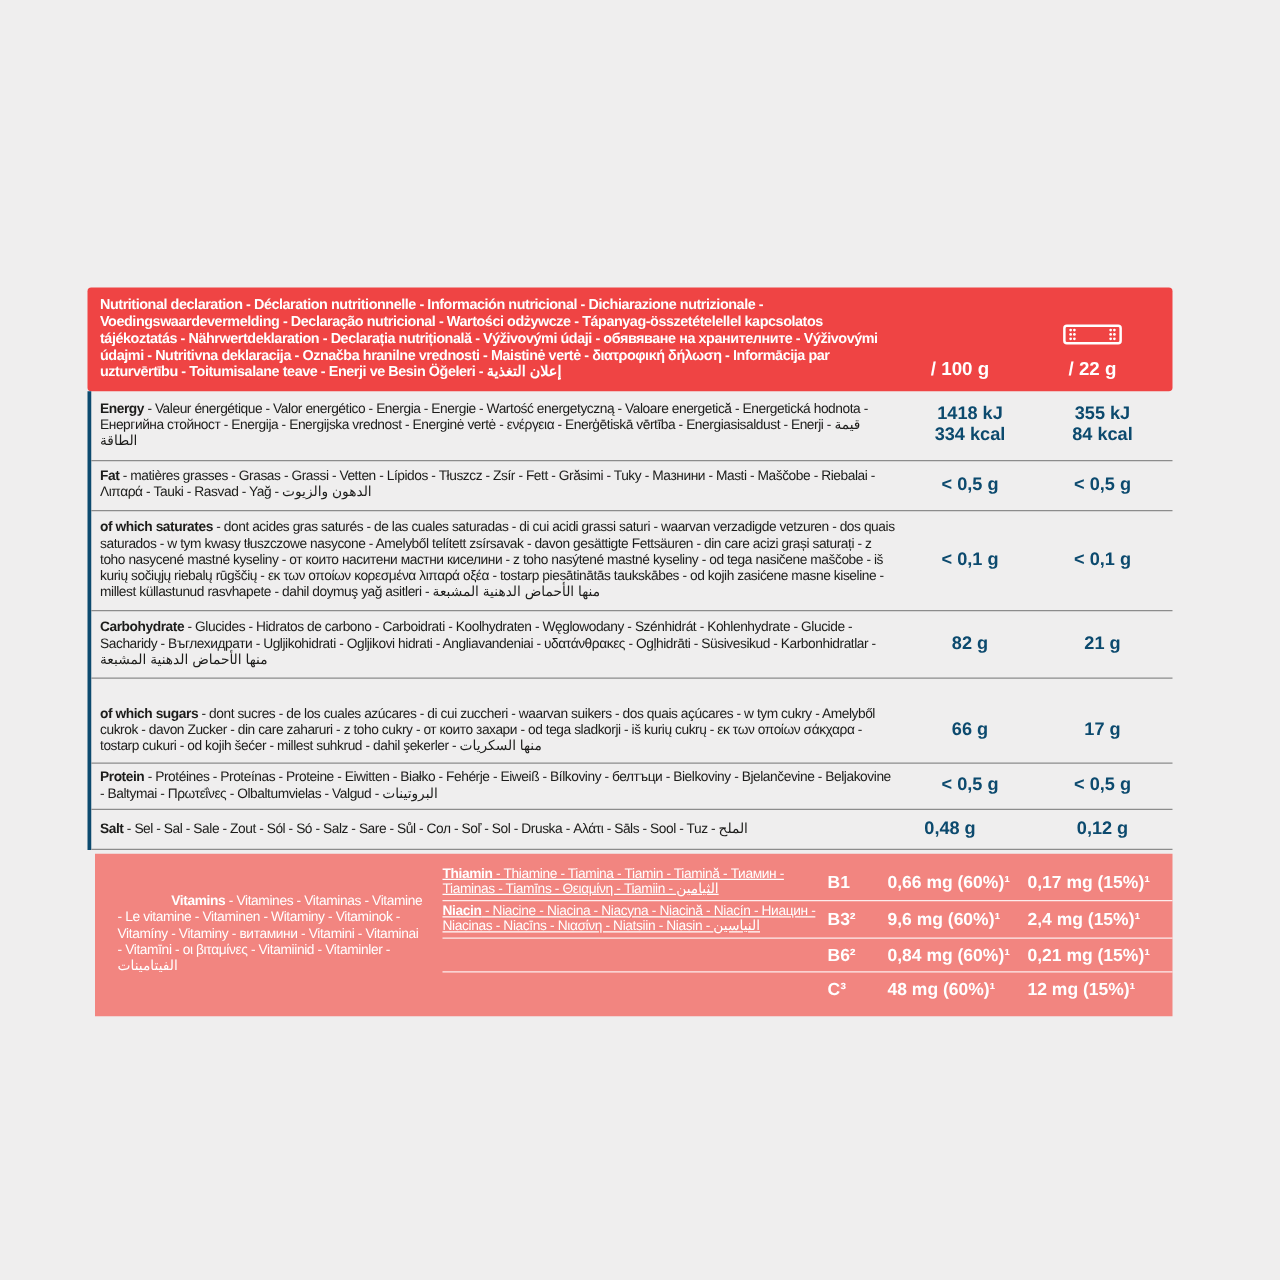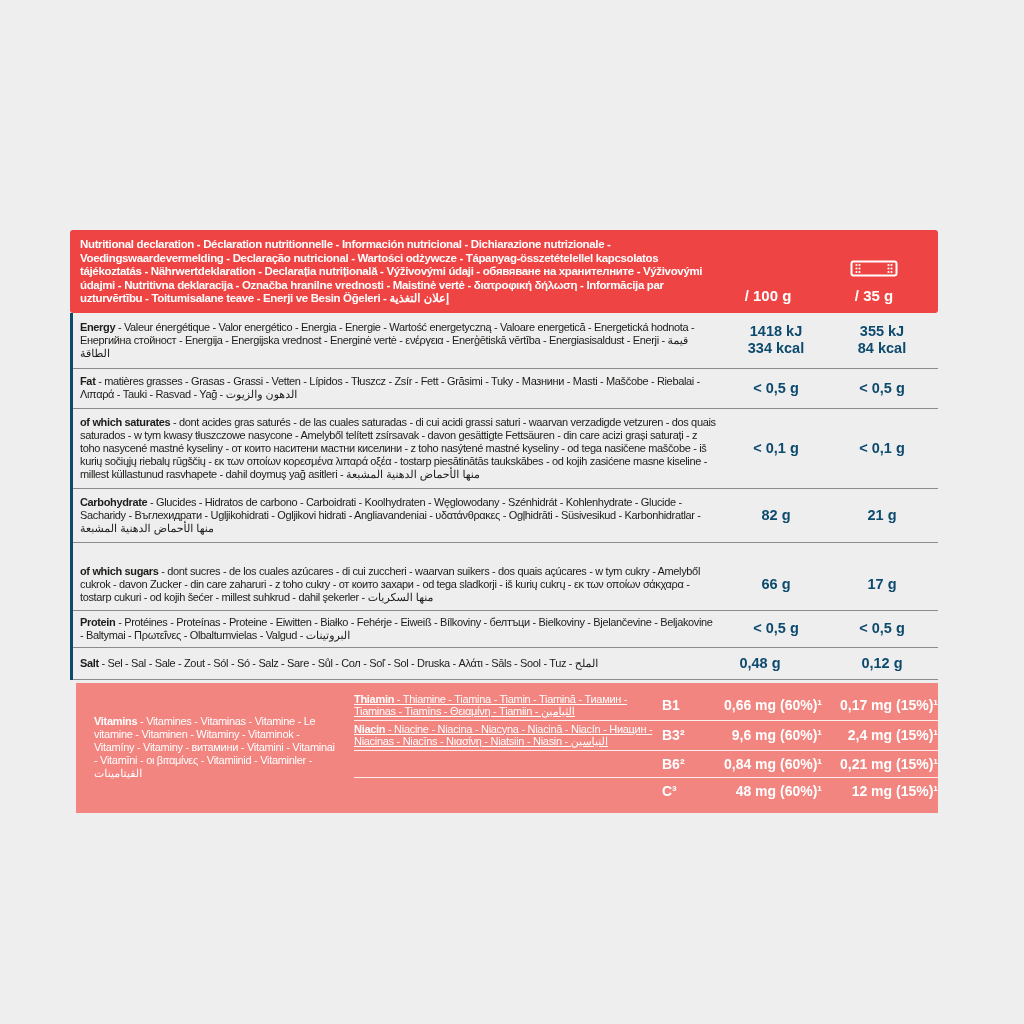--- a/index.html
+++ b/index.html
@@ -93,21 +93,21 @@
   .vit-label{
     width:278px;
     box-sizing:border-box;
     padding:0 14px 0 18px;
     display:flex;
     align-items:center;
     font-size:11px;
     line-height:13px;
     letter-spacing:-0.3px;
   }
-  .vit-label b{font-weight:bold;}
+  .vit-label b{font-weight:bold;margin-left:43px;}
   .vit-rows{
     flex:1;
     display:flex;
     flex-direction:column;
     justify-content:center;
   }
   .vrow{
     display:flex;
     align-items:center;
     border-bottom:1px solid rgba(255,255,255,0.85);
@@ -125,21 +125,21 @@
     text-decoration:underline;
   }
   .vname b{font-weight:bold;}
   .vcode{
     width:48px;
     font-weight:bold;
     font-size:14px;
   }
   .vv{
     width:112px;
-    text-align:right;
+    text-align:left;
     font-weight:bold;
     font-size:14px;
   }
   .vv.vv25{width:116px;}
 </style>
 </head>
 <body>
 
 <div class="sheet">
 
@@ -159,21 +159,21 @@
               <circle cx="9.5" cy="12" r="1.1"></circle>
             <circle cx="38.5" cy="5" r="1.1"></circle>
               <circle cx="38.5" cy="8.5" r="1.1"></circle>
               <circle cx="38.5" cy="12" r="1.1"></circle>
             <circle cx="41.5" cy="5" r="1.1"></circle>
               <circle cx="41.5" cy="8.5" r="1.1"></circle>
               <circle cx="41.5" cy="12" r="1.1"></circle>
           </g>
         </svg>
       </span>
-      <span>/ 35 g</span>
+      <span>/ 22 g</span>
     </div>
   </div>
 
   <div class="tbl-body">
 
     <div class="row r-energy">
       <div class="row-label"><b>Energy</b><span> - Valeur énergétique - Valor energético - Energia - Energie - Wartość energetyczną - Valoare energetică - Energetická hodnota - Енергийна стойност - Energija - Energijska vrednost - Energinė vertė - ενέργεια - Enerģētiskā vērtība - Energiasisaldust - Enerji - قيمة الطاقة</span></div>
       <div class="v">1418 kJ
 334 kcal</div>
       <div class="v v25">355 kJ

